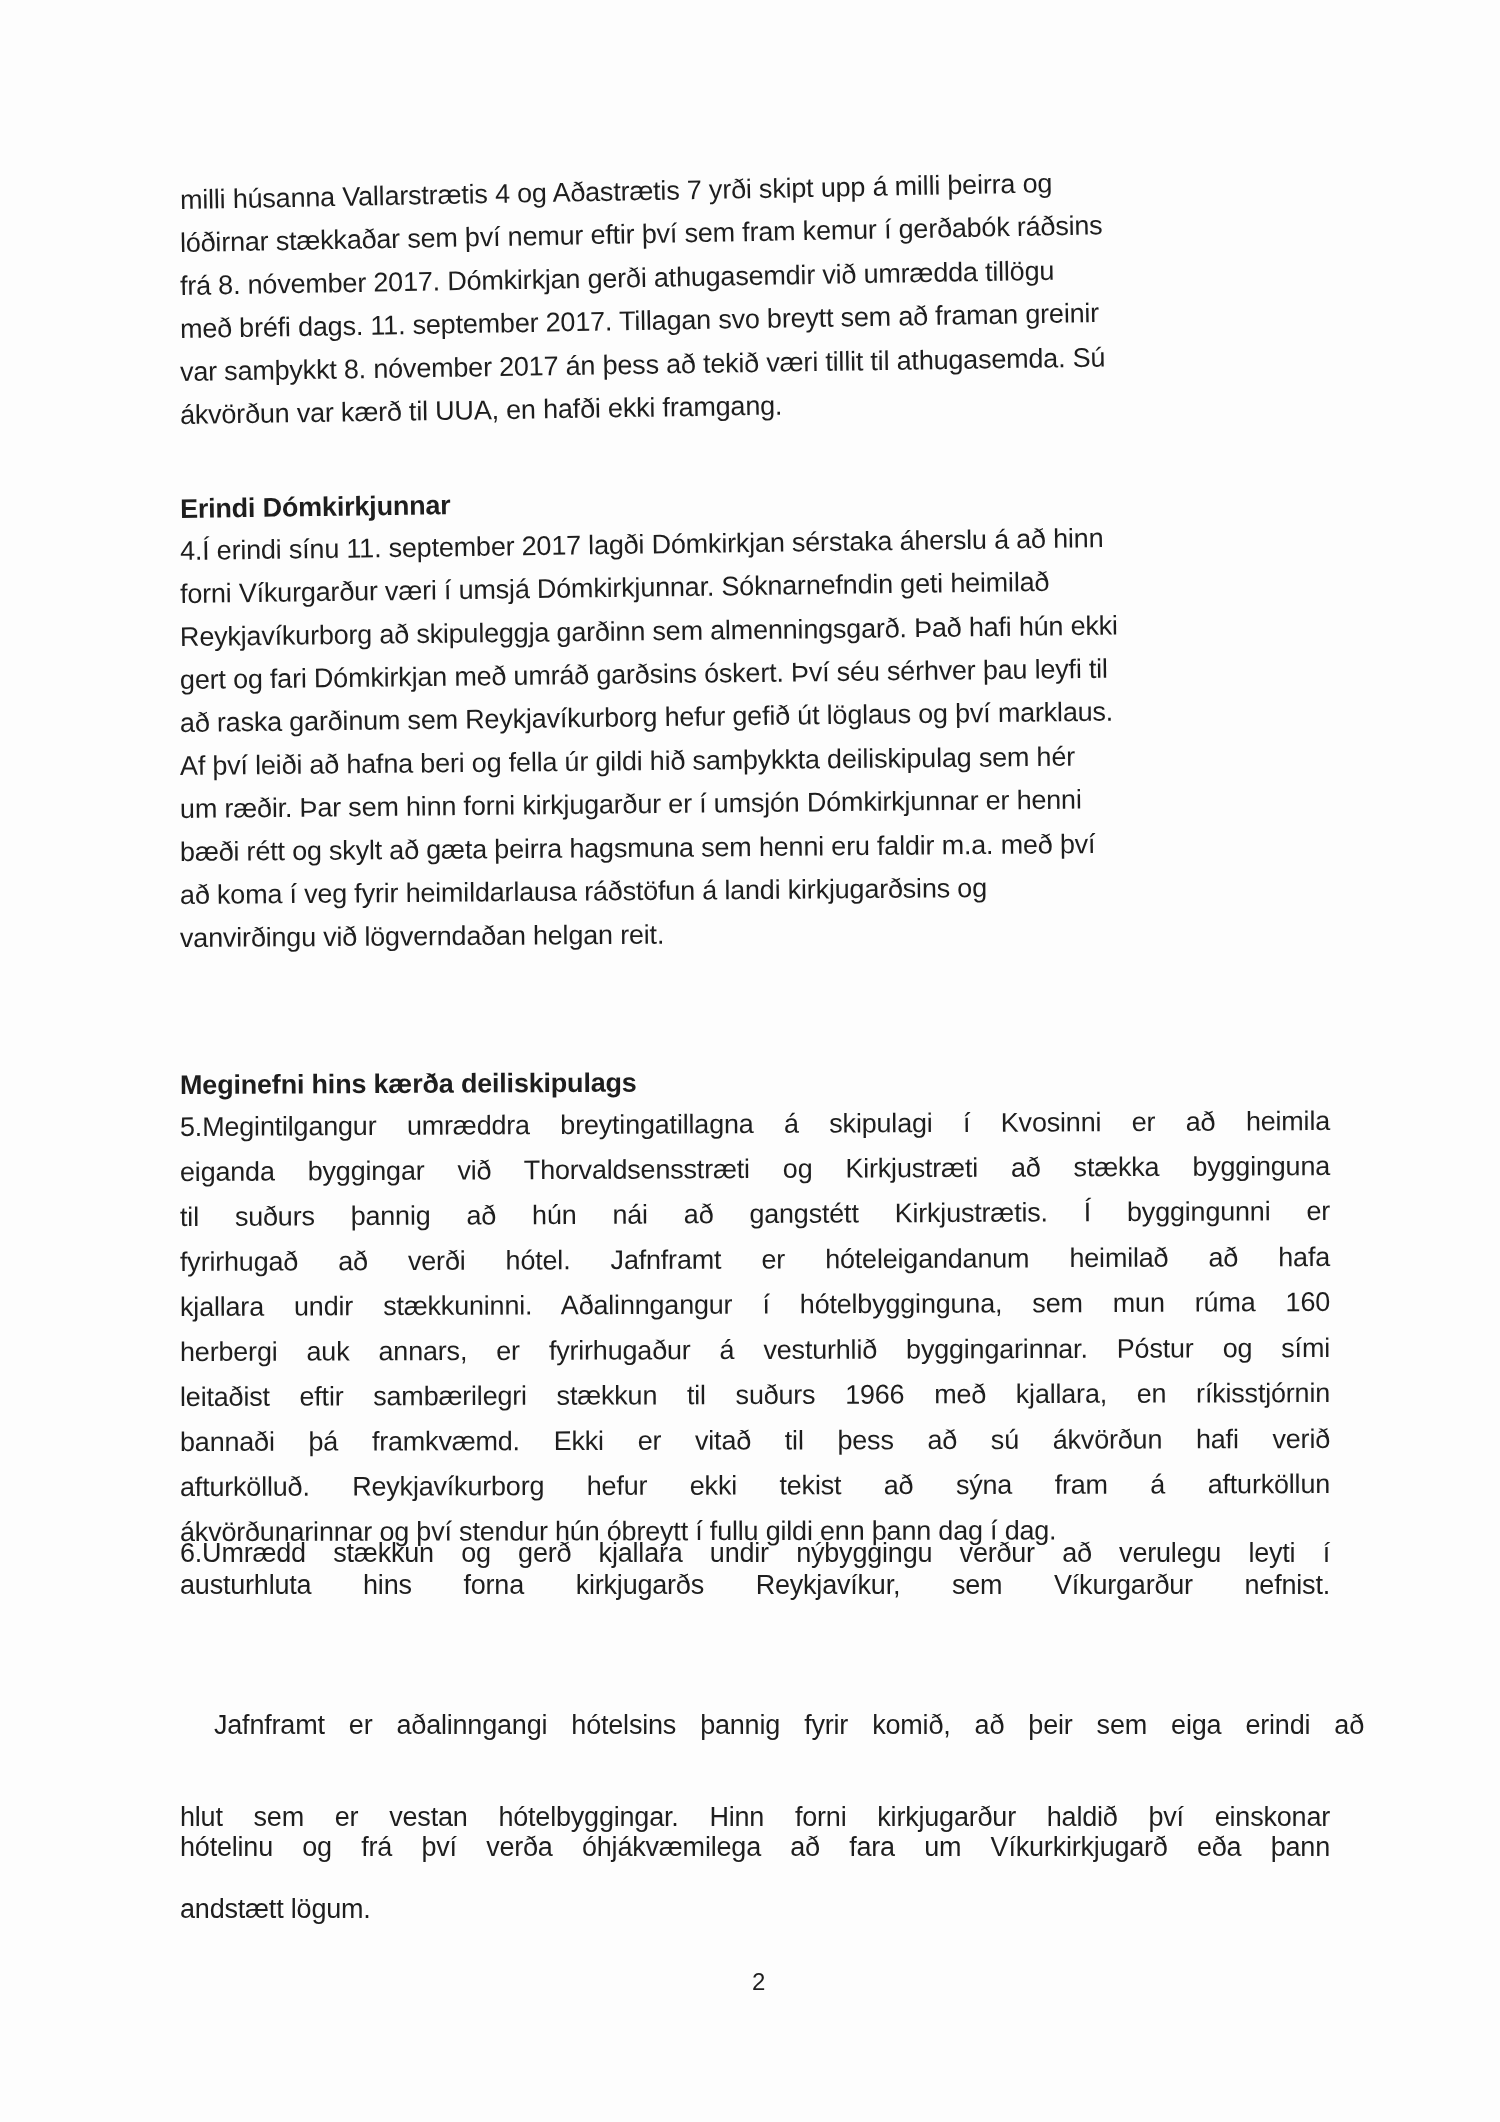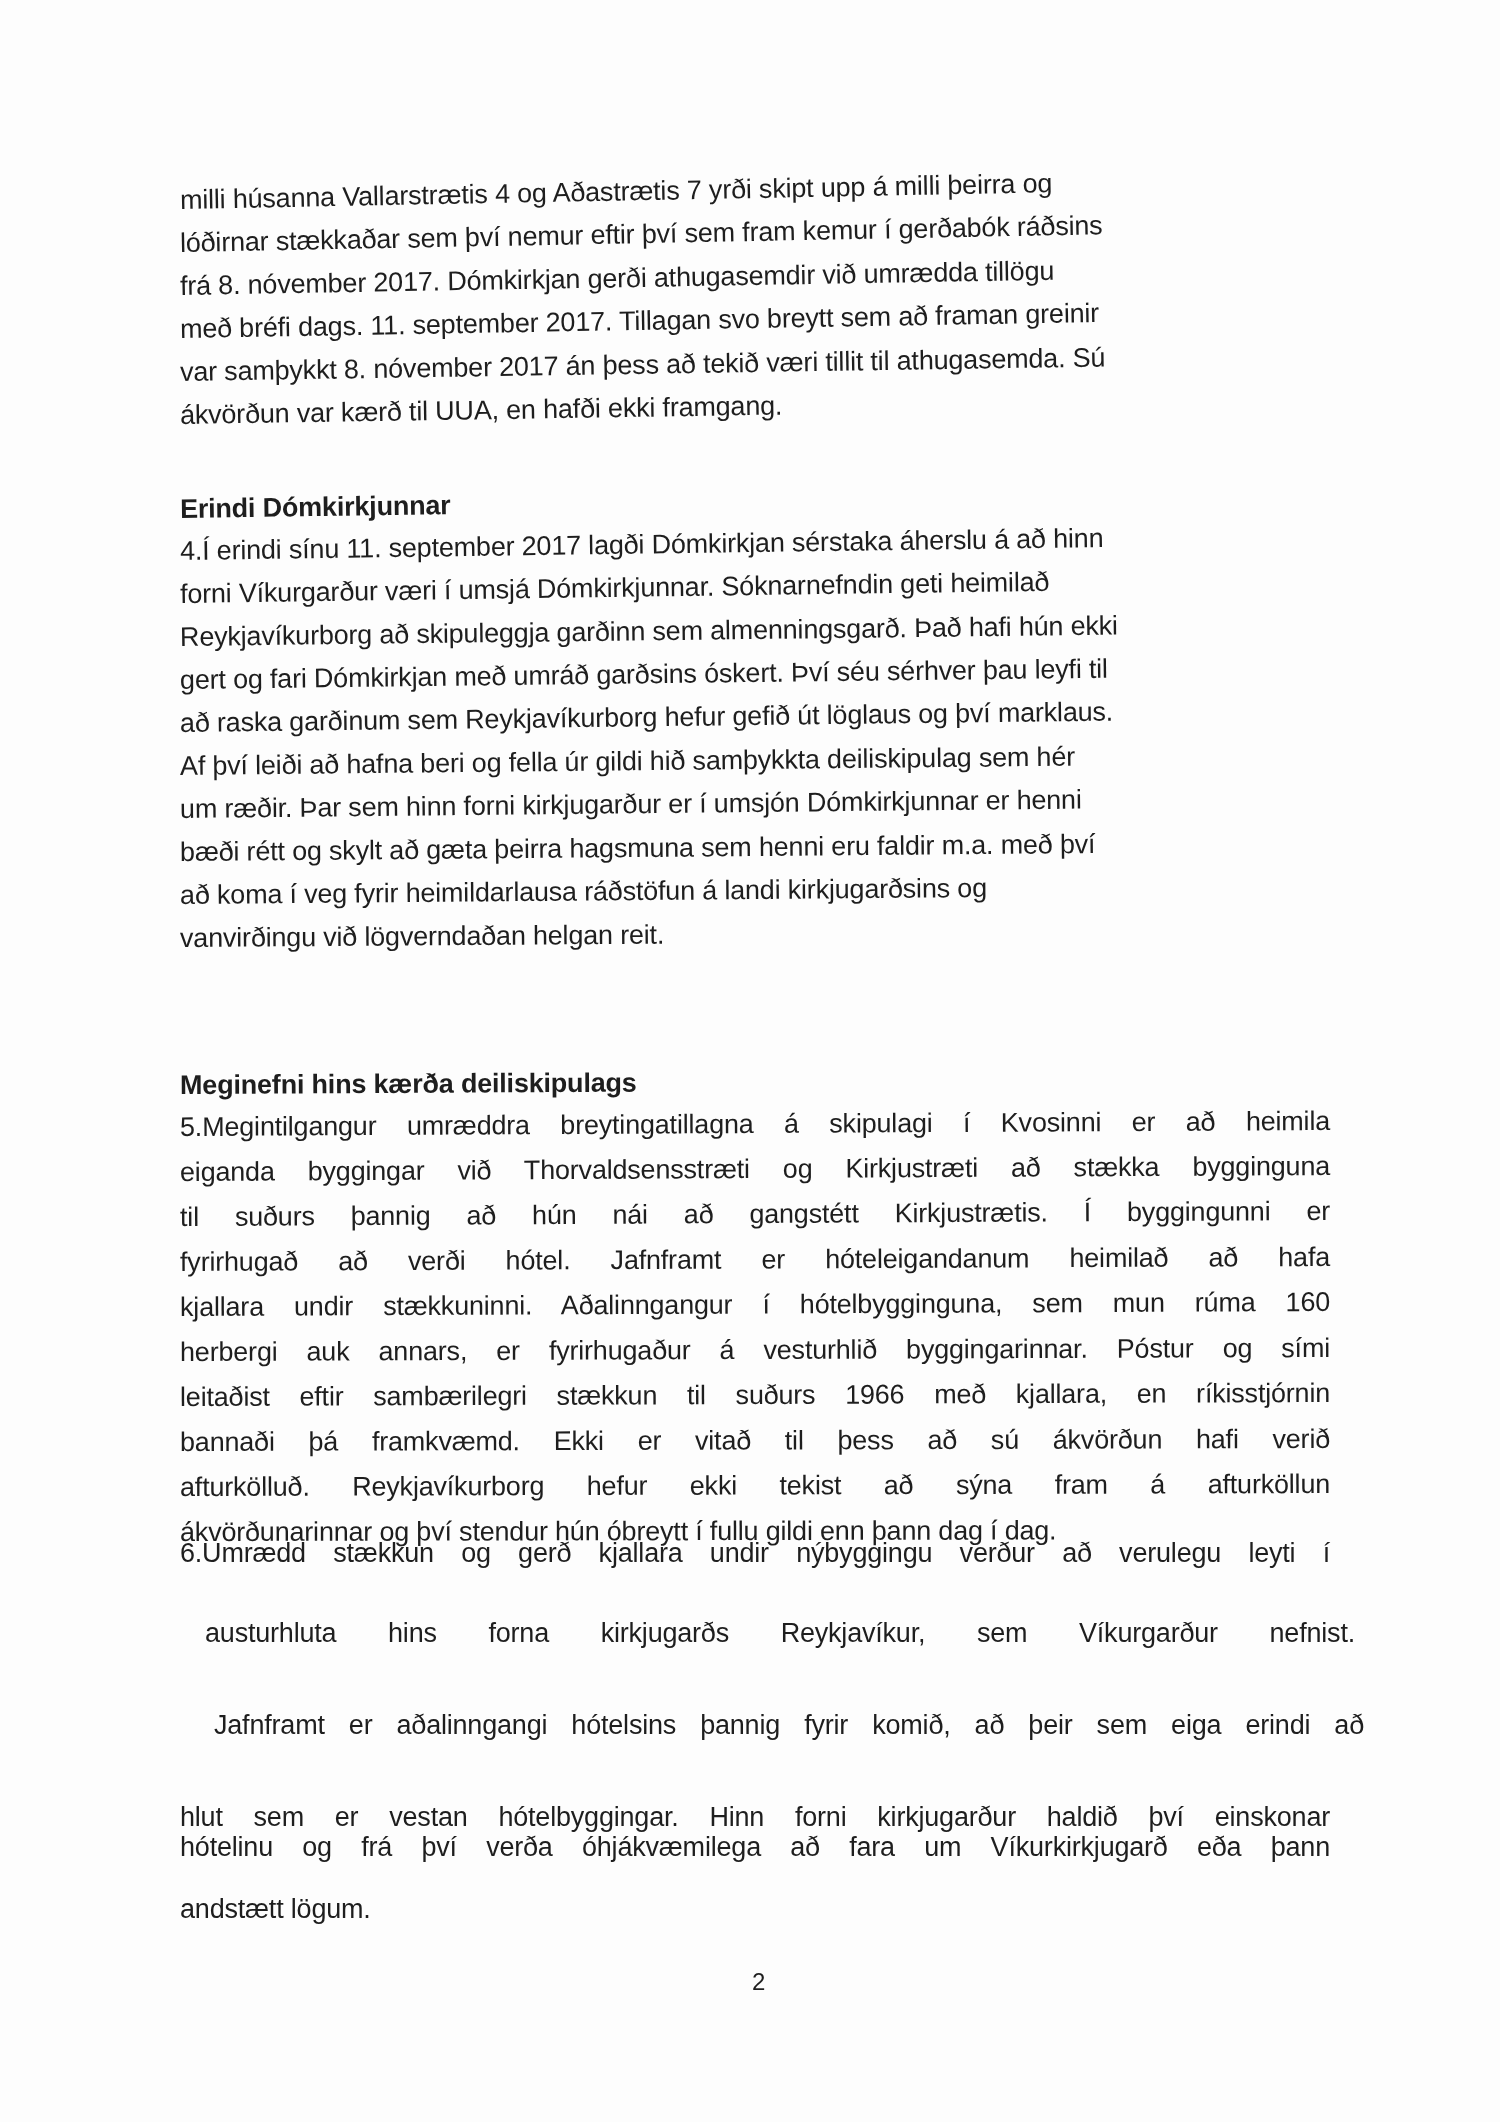--- a/index.html
+++ b/index.html
@@ -56,20 +56,20 @@
   <div class="line just" style="top:1200px; transform:rotate(-0.3deg);">til suðurs þannig að hún nái að gangstétt Kirkjustrætis. Í byggingunni er</div>
   <div class="line just" style="top:1245px; transform:rotate(-0.25deg);">fyrirhugað að verði hótel. Jafnframt er hóteleigandanum heimilað að hafa</div>
   <div class="line just" style="top:1290px; transform:rotate(-0.25deg);">kjallara undir stækkuninni. Aðalinngangur í hótelbygginguna, sem mun rúma 160</div>
   <div class="line just" style="top:1335px; transform:rotate(-0.2deg);">herbergi auk annars,  er fyrirhugaður á vesturhlið byggingarinnar. Póstur og sími</div>
   <div class="line just" style="top:1380px; transform:rotate(-0.2deg);">leitaðist eftir sambærilegri stækkun til suðurs 1966 með kjallara, en ríkisstjórnin</div>
   <div class="line just" style="top:1425px; transform:rotate(-0.15deg);">bannaði þá framkvæmd. Ekki er vitað til þess að sú ákvörðun hafi verið</div>
   <div class="line just" style="top:1470px; transform:rotate(-0.15deg);">afturkölluð. Reykjavíkurborg hefur ekki tekist að sýna fram á afturköllun</div>
   <div class="line" style="top:1515px; transform:rotate(-0.1deg);">ákvörðunarinnar og því stendur hún óbreytt í fullu gildi enn þann dag  í dag.</div>
 
   <div class="line just" style="top:1536px;">6.Umrædd stækkun og gerð kjallara undir nýbyggingu verður að verulegu leyti í</div>
-  <div class="line just" style="top:1616px;margin-left:25px;">austurhluta hins forna kirkjugarðs Reykjavíkur, sem Víkurgarður nefnist.</div>
+  <div class="line just" style="top:1568px;">austurhluta hins forna kirkjugarðs Reykjavíkur, sem Víkurgarður nefnist.</div>
   <div class="line just" style="top:1708px;margin-left:34px;">Jafnframt er aðalinngangi hótelsins þannig fyrir komið, að þeir sem eiga erindi að</div>
   <div class="line just" style="top:1830px;">hótelinu og frá því verða óhjákvæmilega að fara um Víkurkirkjugarð eða þann</div>
   <div class="line just" style="top:1800px;">hlut sem er vestan hótelbyggingar. Hinn forni kirkjugarður haldið því einskonar</div>
   <div class="line" style="top:1892px;">andstætt lögum.</div>
 
   <div class="pagenum">2</div>
 </div>
 
 </body></html>

